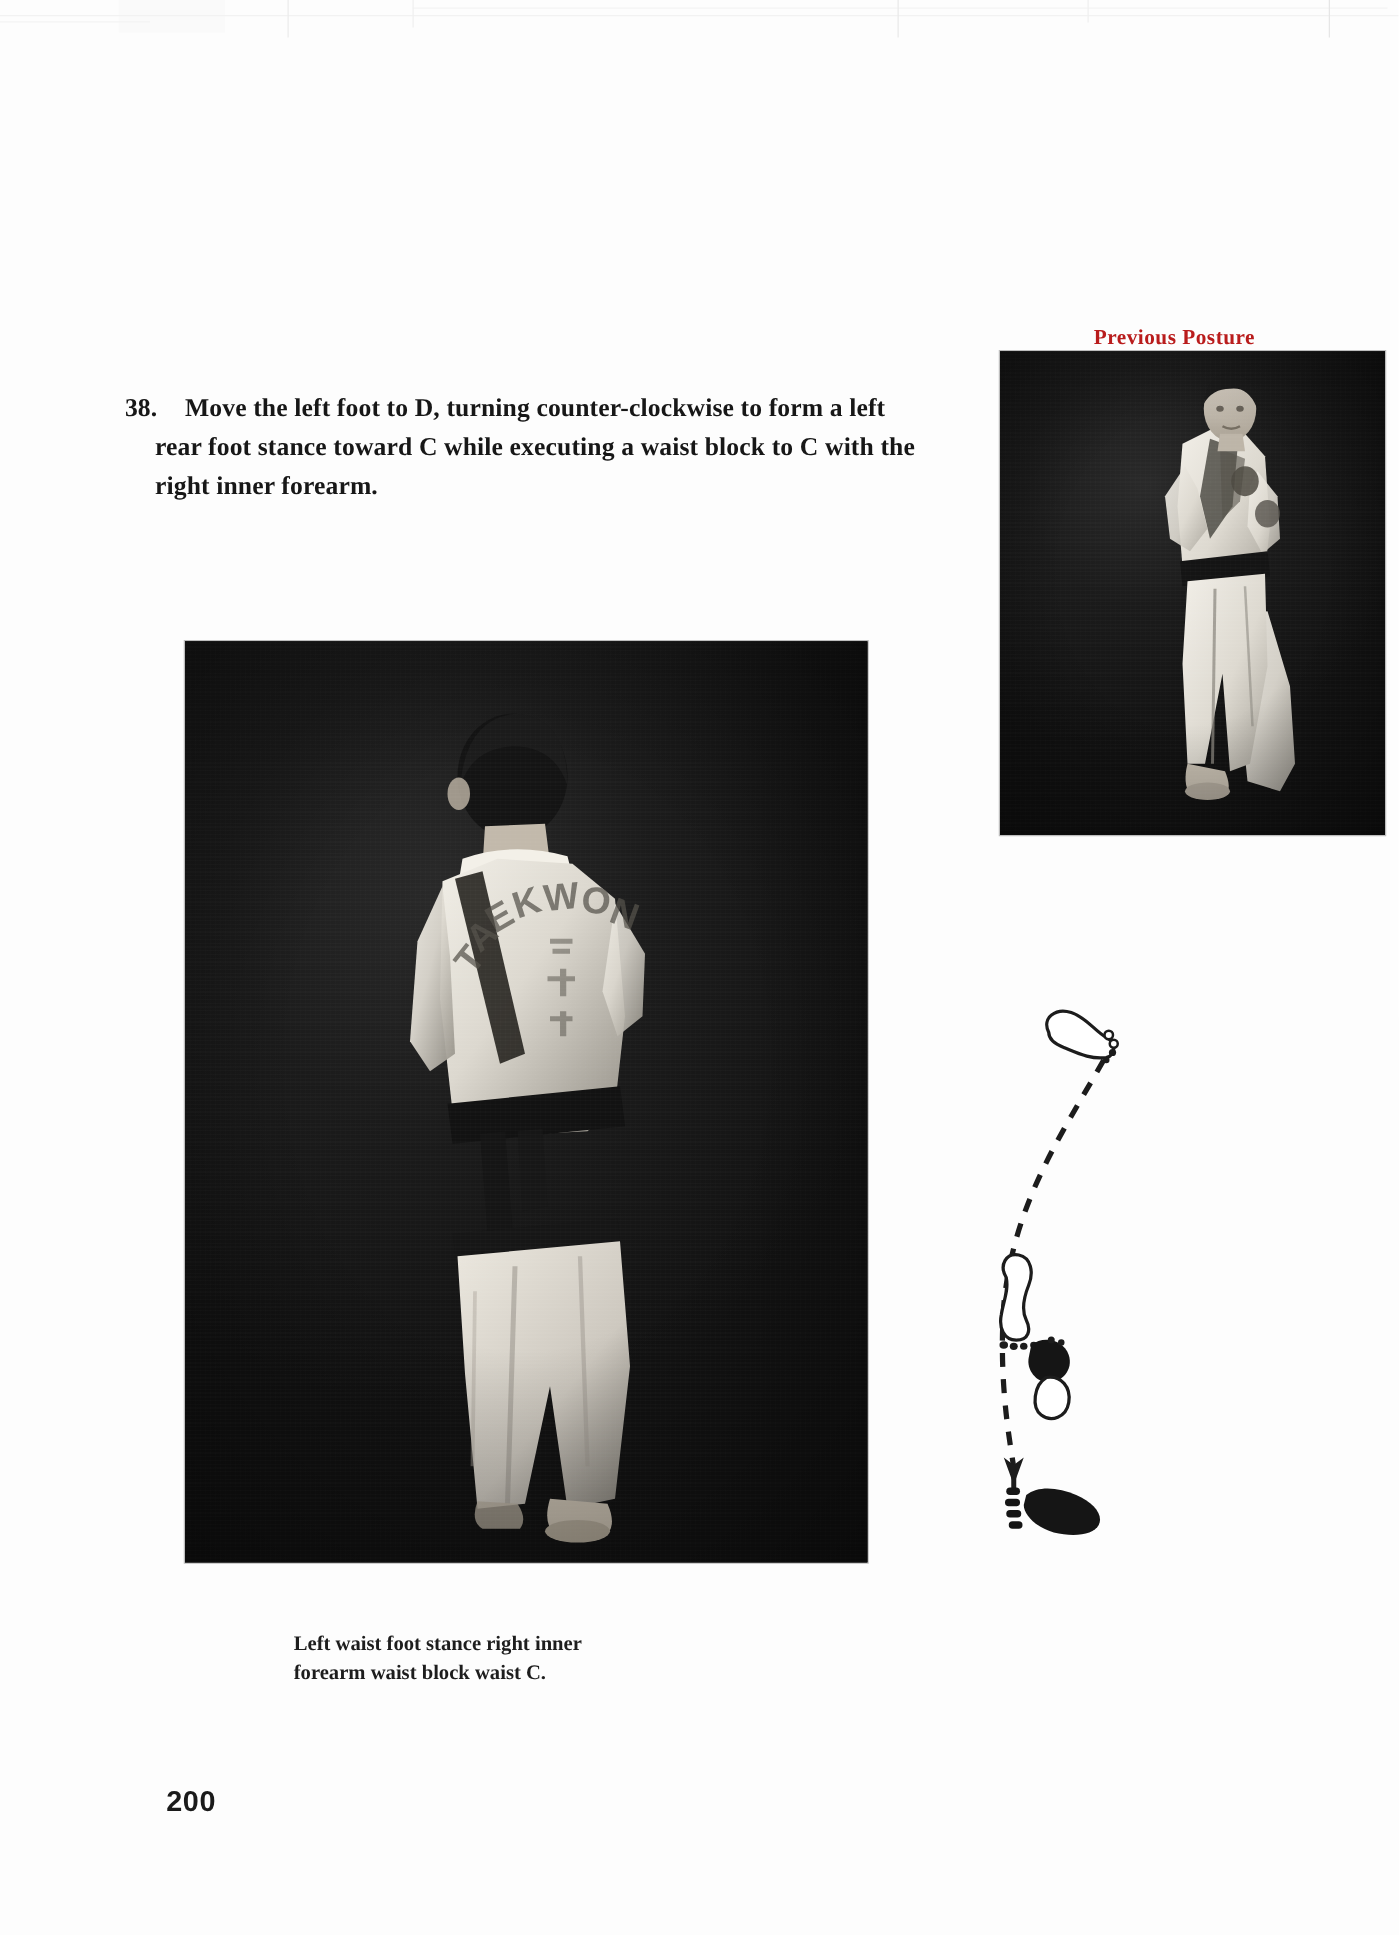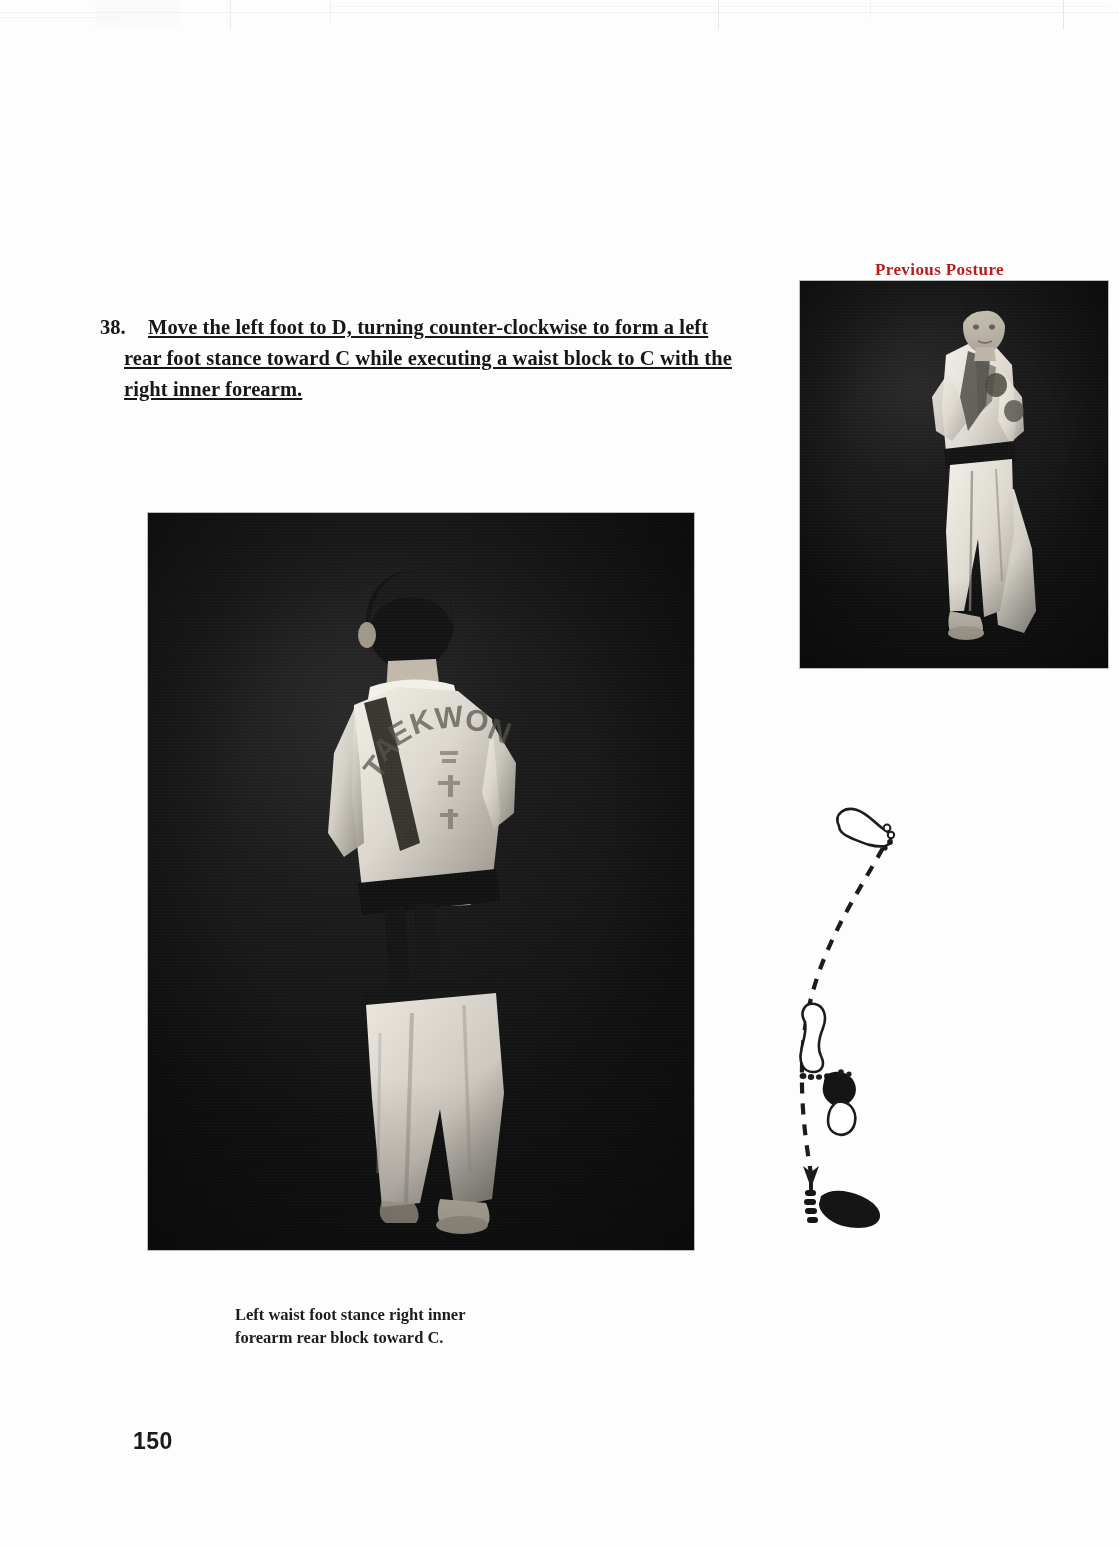--- a/index.html
+++ b/index.html
@@ -52,21 +52,20 @@
   .instruction {
     position: absolute;
     left: 100px;
     top: 312px;
     width: 640px;
     font-family: "Liberation Serif", serif;
     font-size: 20.5px;
     font-weight: bold;
     line-height: 31px;
     color: #171717;
-    text-decoration: underline;
   }
   .instruction .step-num {
     position: absolute;
     left: 0;
     top: 0;
     width: 44px;
     text-align: left;
   }
   .instruction .step-text {
     display: block;
@@ -305,21 +304,21 @@
         <rect x="300" y="296" width="5" height="20" fill="#5d5a52"></rect>
         <rect x="292" y="300" width="18" height="4" fill="#5d5a52"></rect>
       </g>
     </svg>
     <div class="photo-grain"></div>
     <div class="photo-vignette"></div>
   </div>
 
   <div class="caption">
     <div>Left waist foot stance right inner</div>
-    <div>forearm rear block toward C.</div>
+    <div>forearm waist block waist C.</div>
   </div>
 
   <svg class="footwork" viewBox="0 0 150 440">
 
     <path d="M108 48 C 74 108, 36 162, 28 244 C 24 304, 32 348, 36 374" fill="none" stroke="#1c1c1c" stroke-width="4.2" stroke-dasharray="11 10" stroke-linecap="butt"></path>
 
     <g>
       <path d="M36 388 L28 366 L36 372 L44 366 Z" fill="#1c1c1c"></path>
       <path d="M36 372 L36 392" stroke="#1c1c1c" stroke-width="4"></path>
     </g>
@@ -365,15 +364,15 @@
 
       <g>
         <rect x="30" y="390" width="11" height="6" rx="3" fill="#151515"></rect>
         <rect x="29" y="399" width="12" height="6" rx="3" fill="#151515"></rect>
         <rect x="30" y="408" width="12" height="6" rx="3" fill="#151515"></rect>
         <rect x="32" y="417" width="11" height="6" rx="3" fill="#151515"></rect>
       </g>
     </g>
   </svg>
 
-  <div class="page-number">150</div>
+  <div class="page-number">200</div>
 
 </div>
 
 </body></html>

